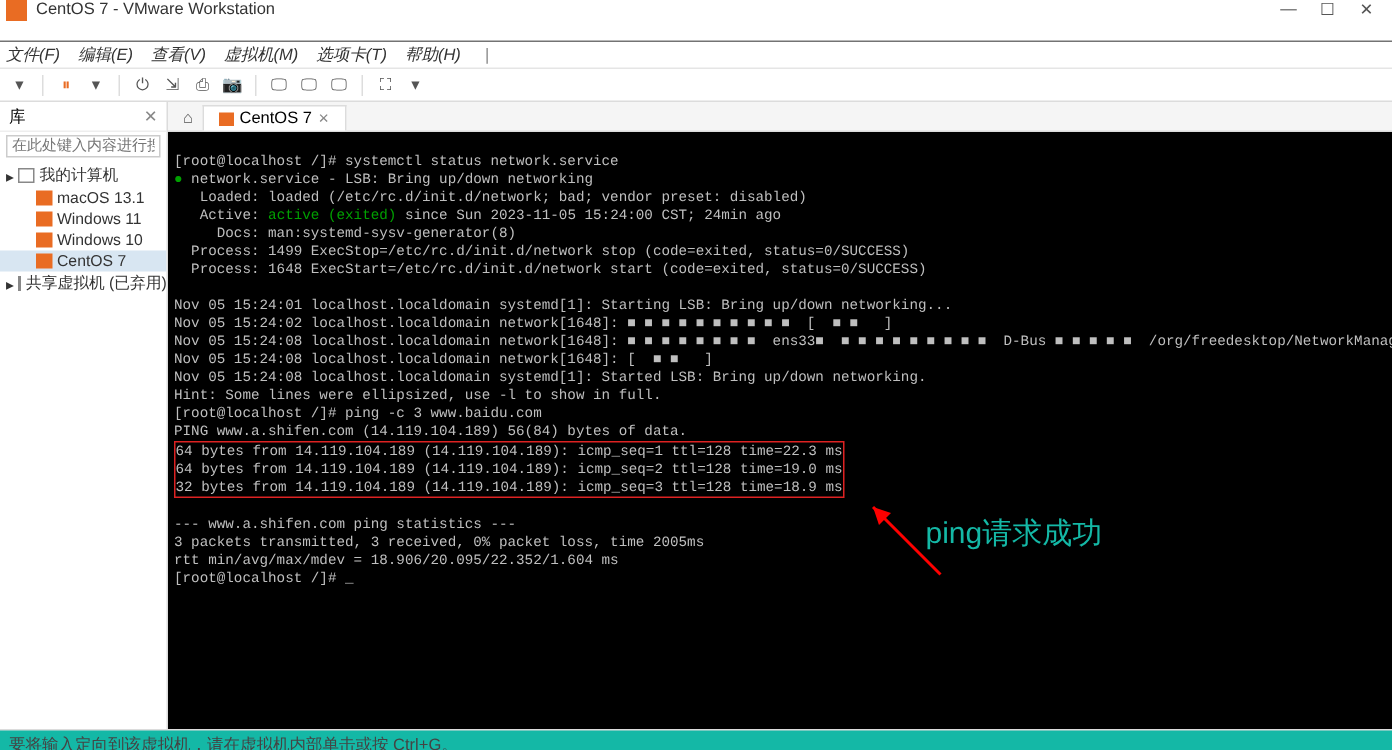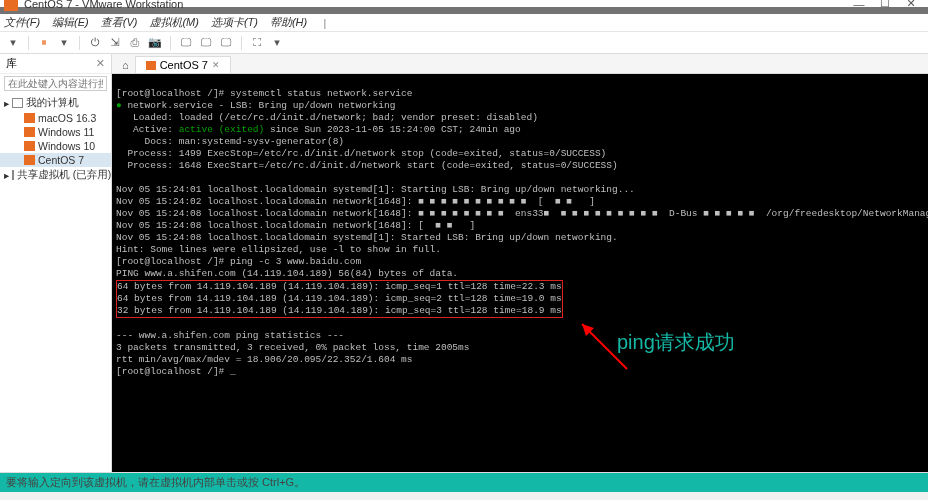--- a/index.html
+++ b/index.html
@@ -1,17 +1,17 @@
 <!DOCTYPE html>
 <html><head>
 <meta charset="utf-8">
 <style>
   * { margin: 0; padding: 0; box-sizing: border-box; }
   body { font-family: "Segoe UI", Tahoma, sans-serif; font-size: 11px; background: #f0f0f0; width: 928px; height: 500px; overflow: hidden; position: relative; }
-  .titlebar { height: 14px; background: #fff; border-bottom: 7px solid #737373; display: flex; align-items: center; padding: 0 4px; }
+  .titlebar { height: 28px; background: #fff; border-bottom: 1px solid #737373; display: flex; padding: 0 4px; }
   .titlebar .app-icon { width: 14px; height: 14px; background: #e96c23; margin-right: 6px; }
   .titlebar .title { flex: 1; font-size: 11px; color: #333; }
   .titlebar .winbtn { width: 26px; text-align: center; color: #555; cursor: default; }
   .menubar { height: 18px; background: #fff; border-bottom: 1px solid #e5e5e5; display: flex; align-items: center; padding: 0 4px; font-size: 11px; color: #333; font-style: italic; }
   .menubar span { margin-right: 12px; }
   .toolbar { height: 22px; background: #fff; border-bottom: 1px solid #dcdcdc; display: flex; align-items: center; padding: 0 4px; gap: 2px; }
   .toolbar .tbtn { width: 18px; height: 18px; display: flex; align-items: center; justify-content: center; color: #555; }
   .toolbar .tbtn.orange { color: #e96c23; }
   .toolbar .sep { width: 1px; height: 14px; background: #ddd; margin: 0 4px; }
   .main { display: flex; height: 418px; }
@@ -90,21 +90,21 @@
       <input placeholder="在此处键入内容进行搜索" style="">
     </div>
     <div class="tree">
       <div class="node root">
           <span>▸</span>
           <span class="ico ico-host"></span>
           <span>我的计算机</span>
         </div>
       <div class="node child">
           <span class="ico ico-vm"></span>
-          <span>macOS 16.3</span>
+          <span>macOS 13.1</span>
         </div>
       <div class="node child">
           <span class="ico ico-vm"></span>
           <span>Windows 11</span>
         </div>
       <div class="node child">
           <span class="ico ico-vm"></span>
           <span>Windows 10</span>
         </div>
       <div class="node child sel">

